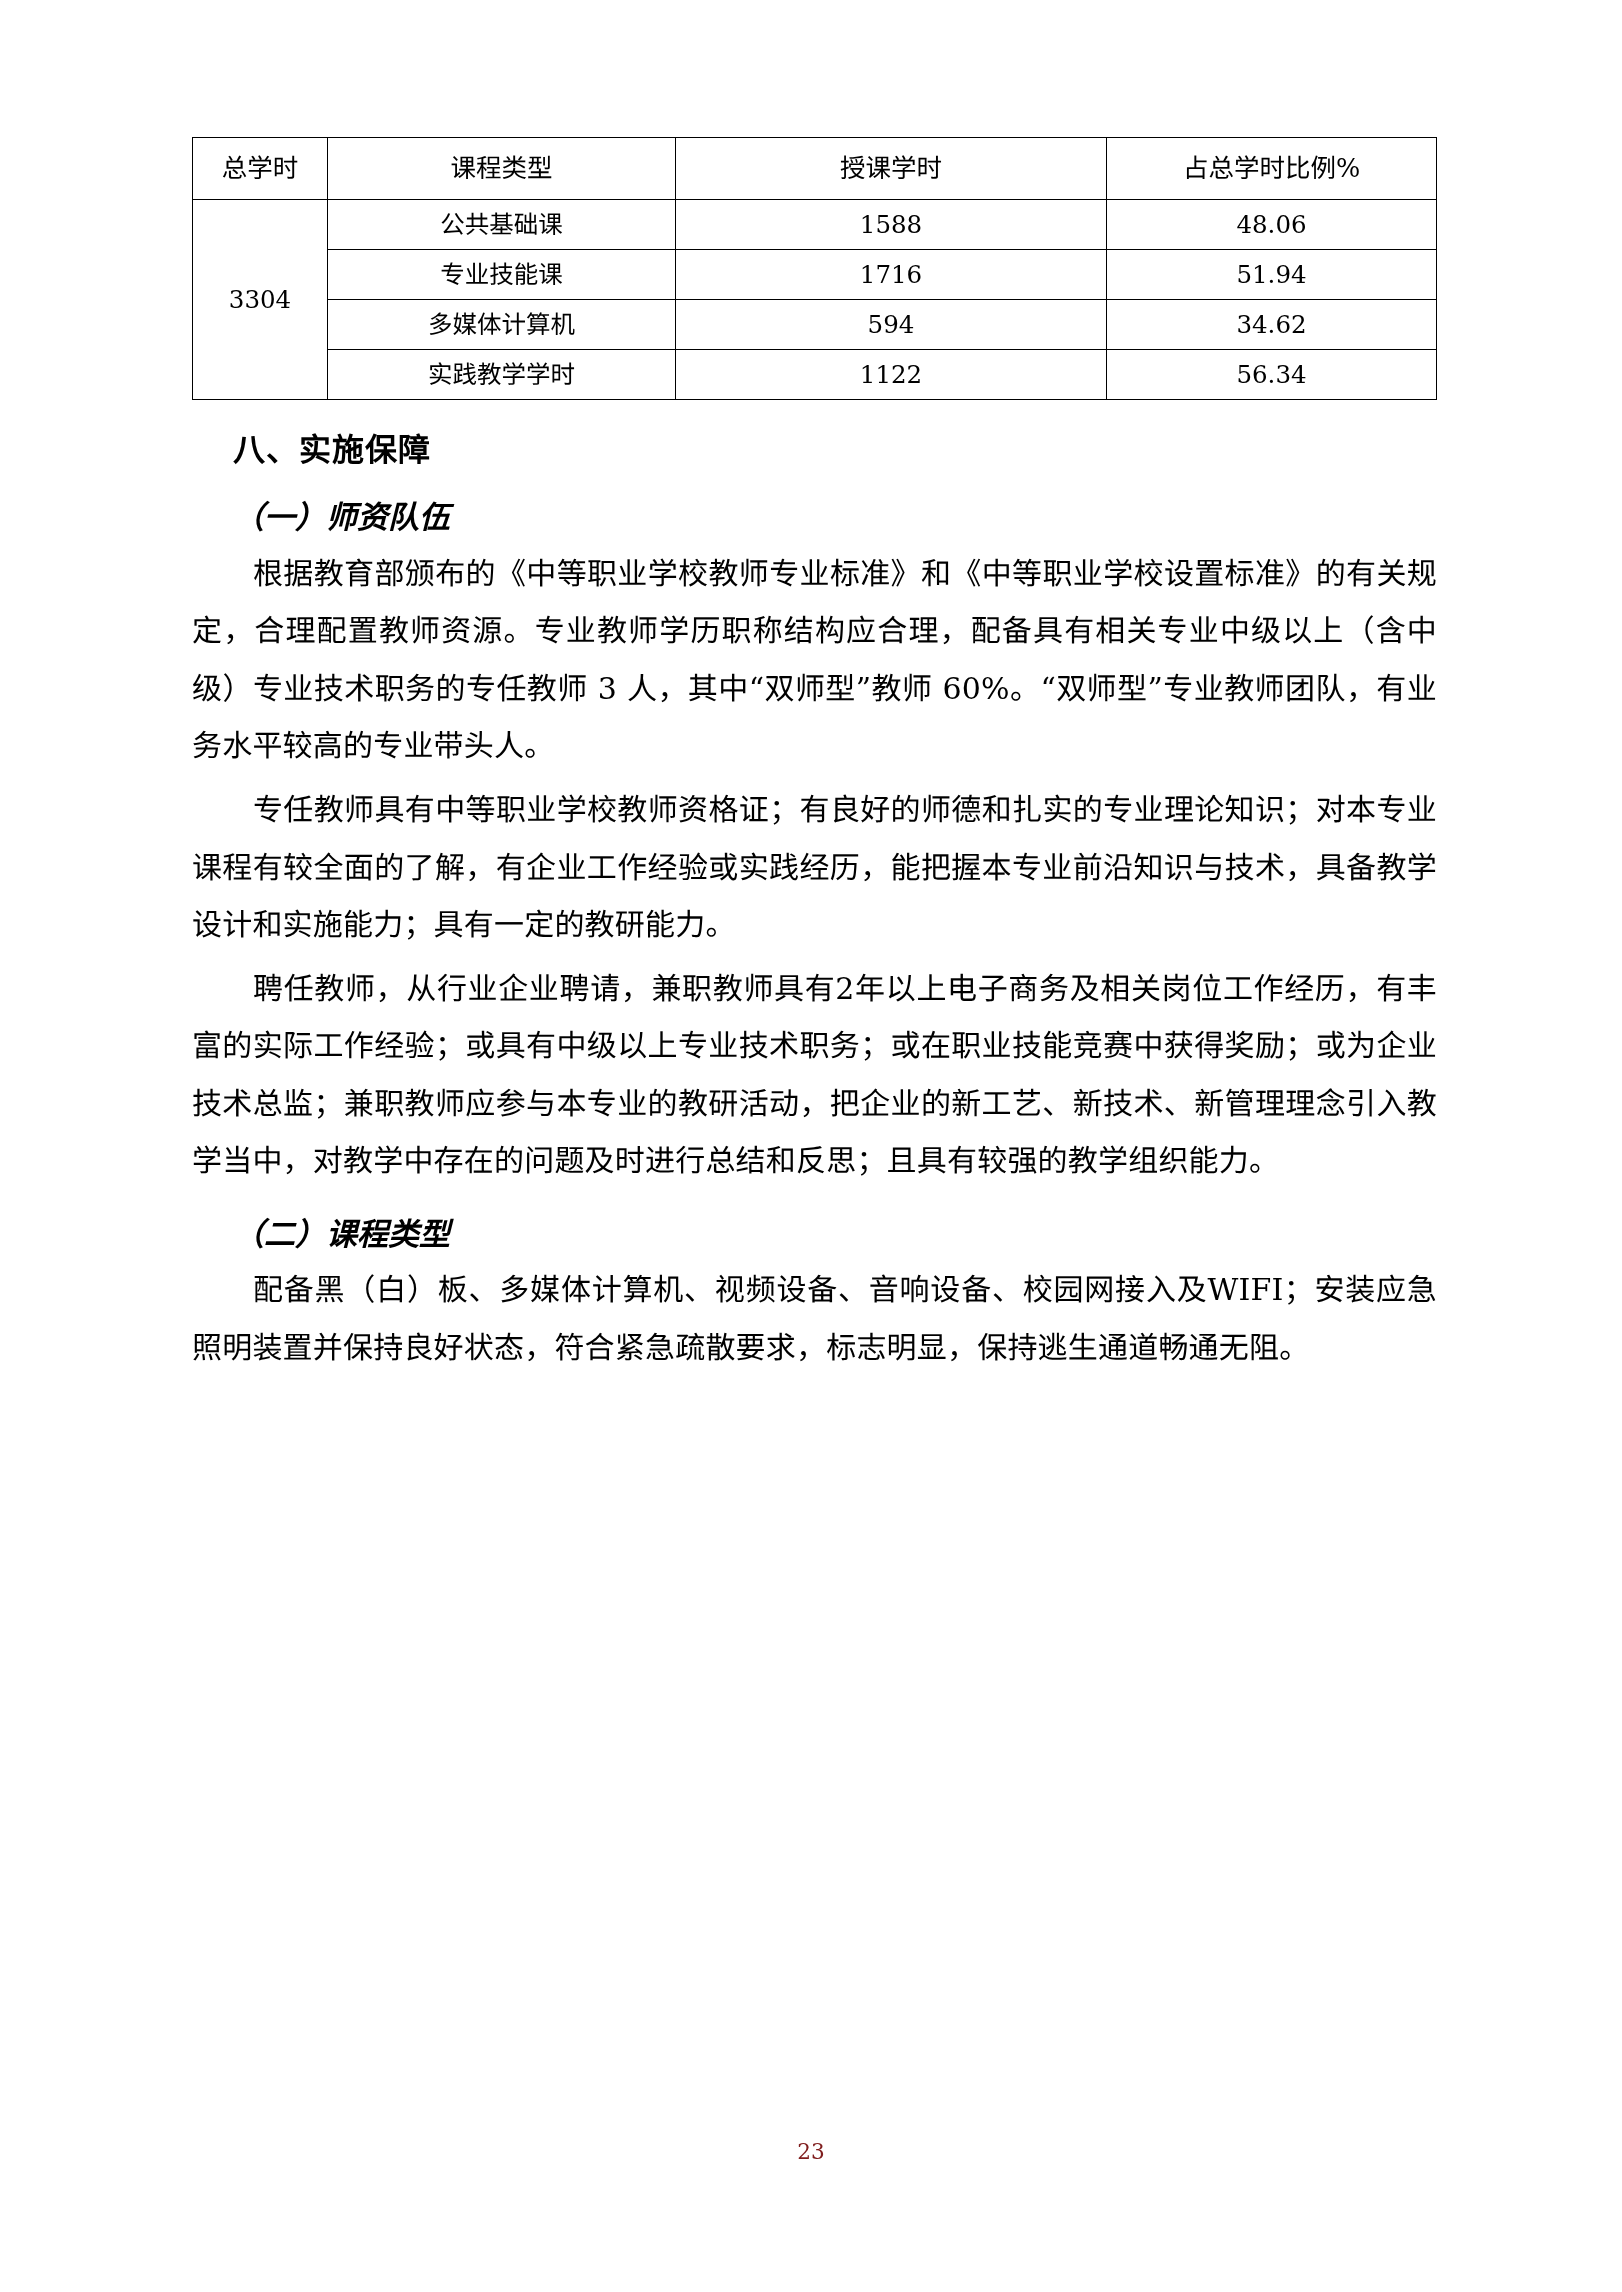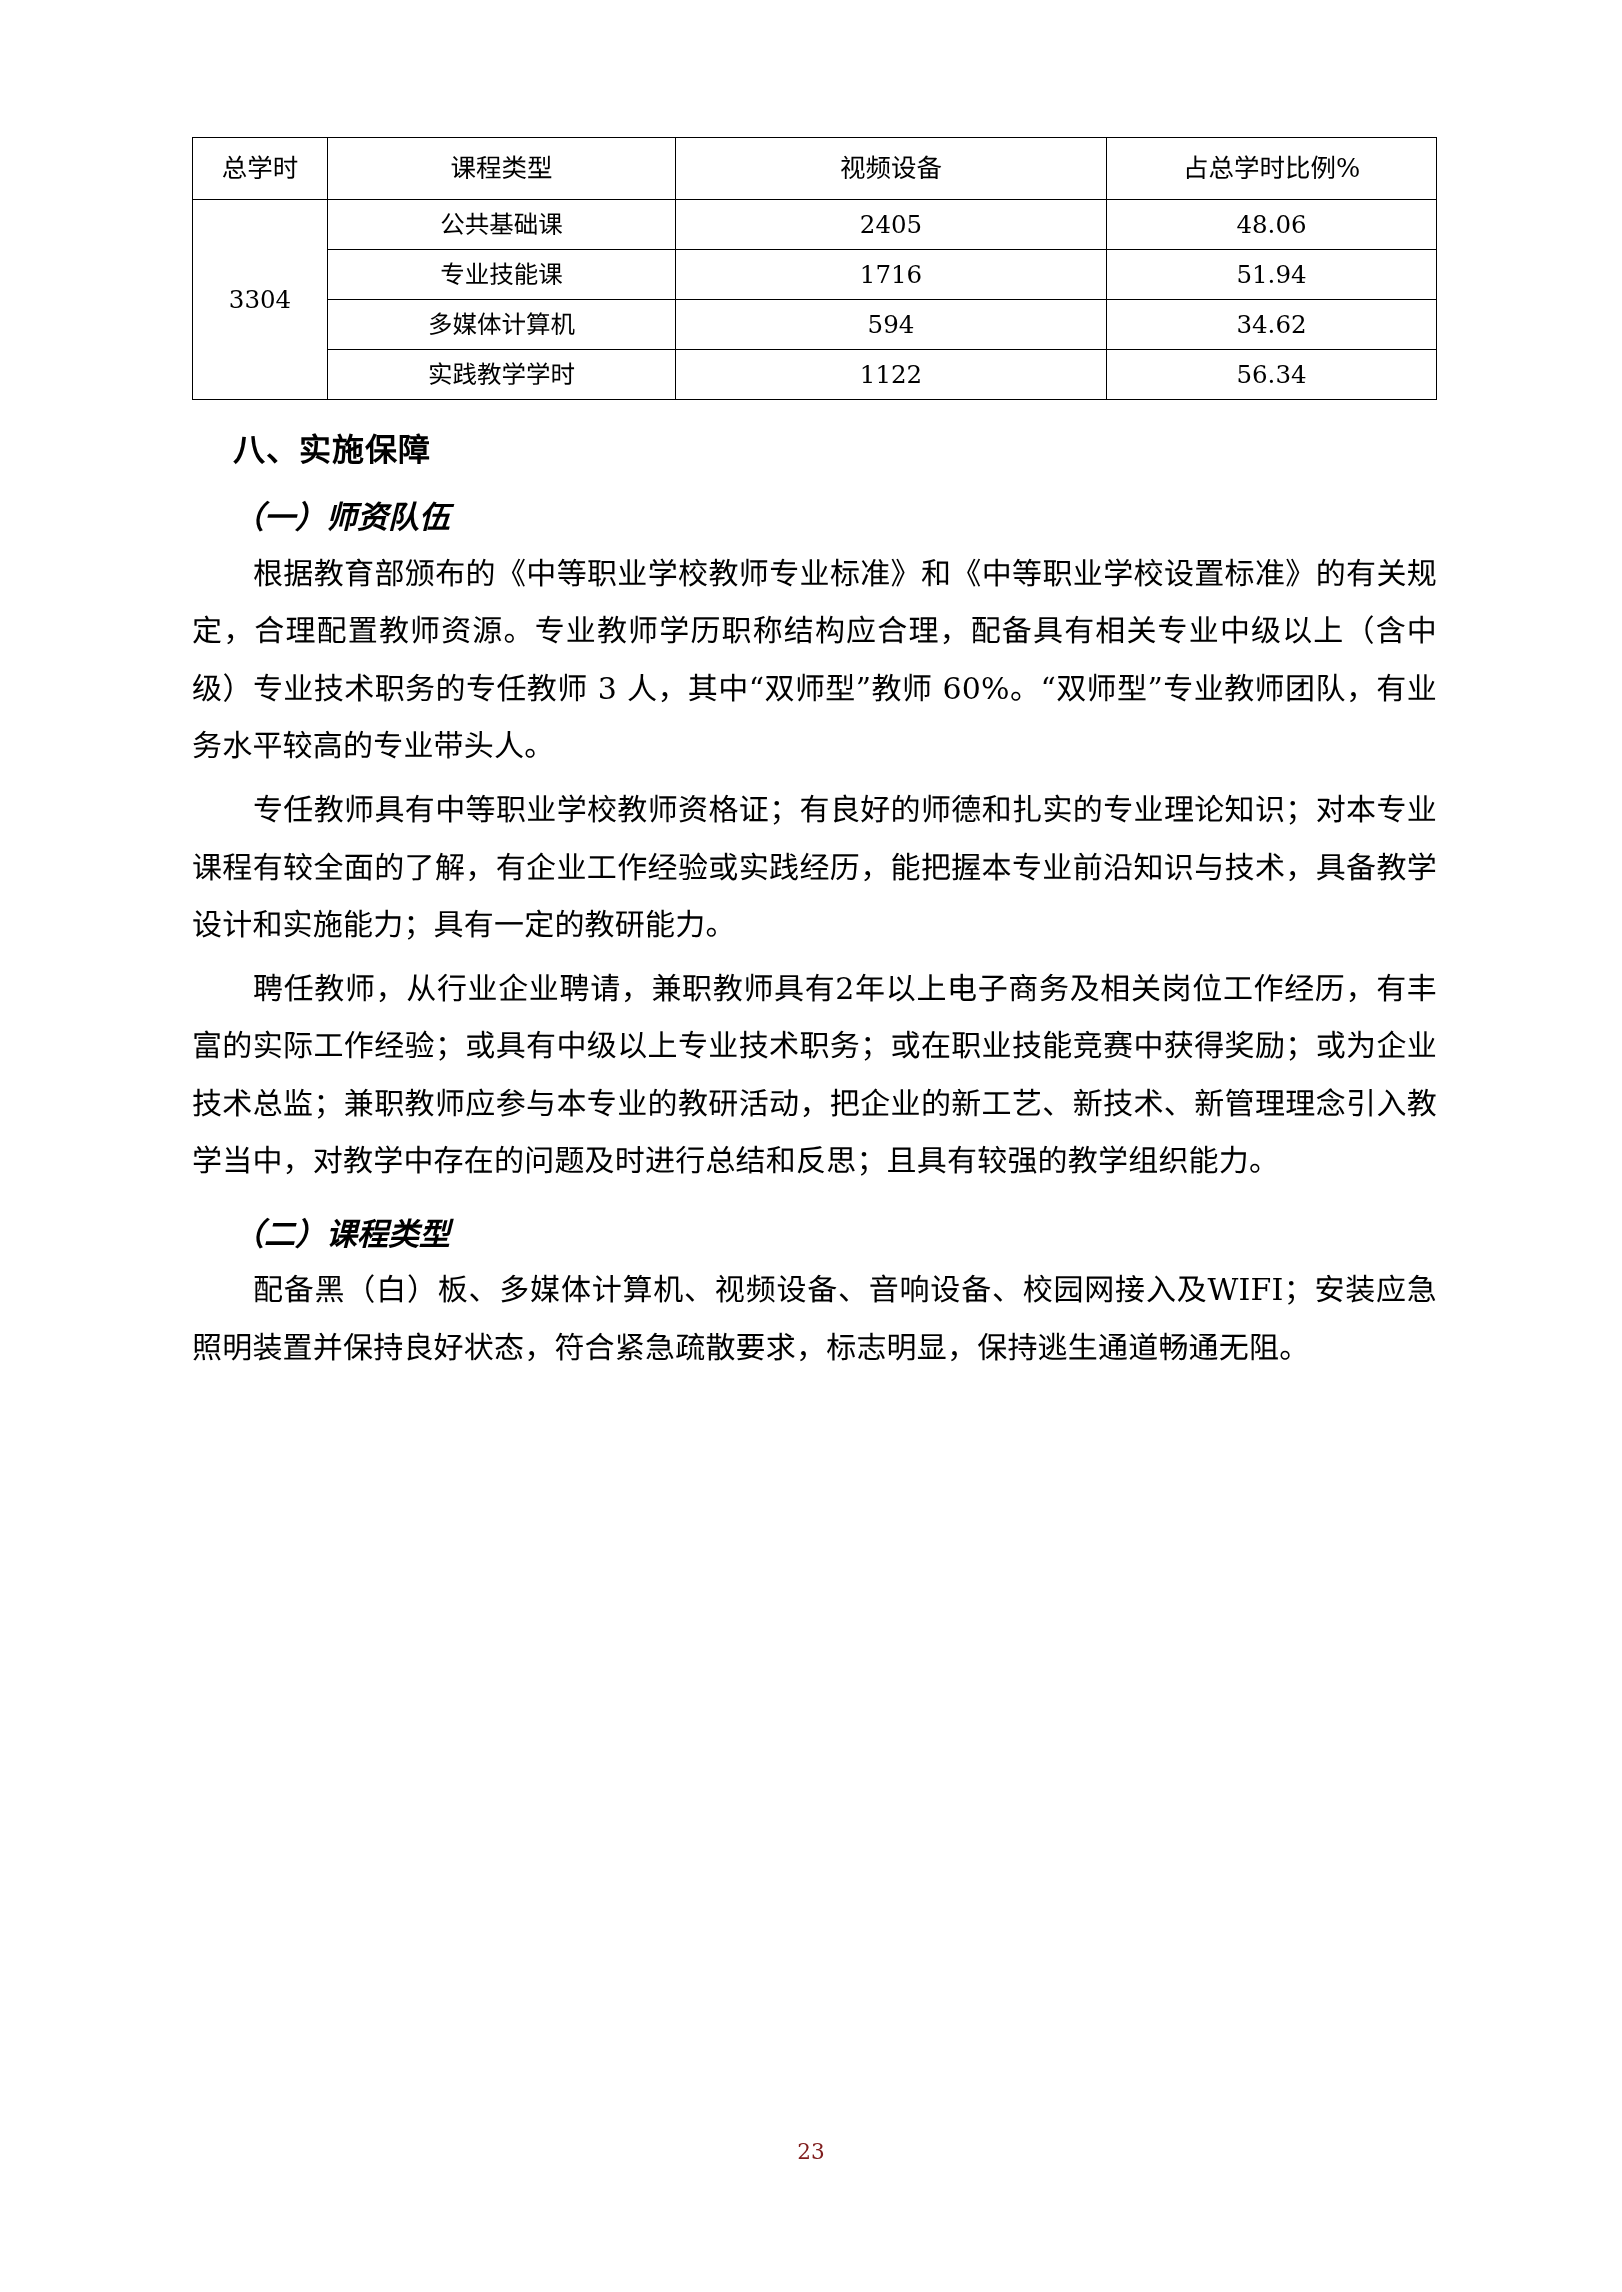--- a/index.html
+++ b/index.html
@@ -114,29 +114,29 @@
       <colgroup>
         <col class="col-total">
         <col class="col-type">
         <col class="col-hours">
         <col class="col-pct">
       </colgroup>
       <thead>
         <tr>
           <th>总学时</th>
           <th>课程类型</th>
-          <th>视频设备</th>
+          <th>授课学时</th>
           <th>占总学时比例%</th>
         </tr>
       </thead>
       <tbody>
         <tr>
           <td class="total-cell num" rowspan="4">3304</td>
           <td>公共基础课</td>
-          <td class="num">2405</td>
+          <td class="num">1588</td>
           <td class="num">48.06</td>
         </tr>
         <tr>
           <td>专业技能课</td>
           <td class="num">1716</td>
           <td class="num">51.94</td>
         </tr>
         <tr>
           <td>多媒体计算机</td>
           <td class="num">594</td>

